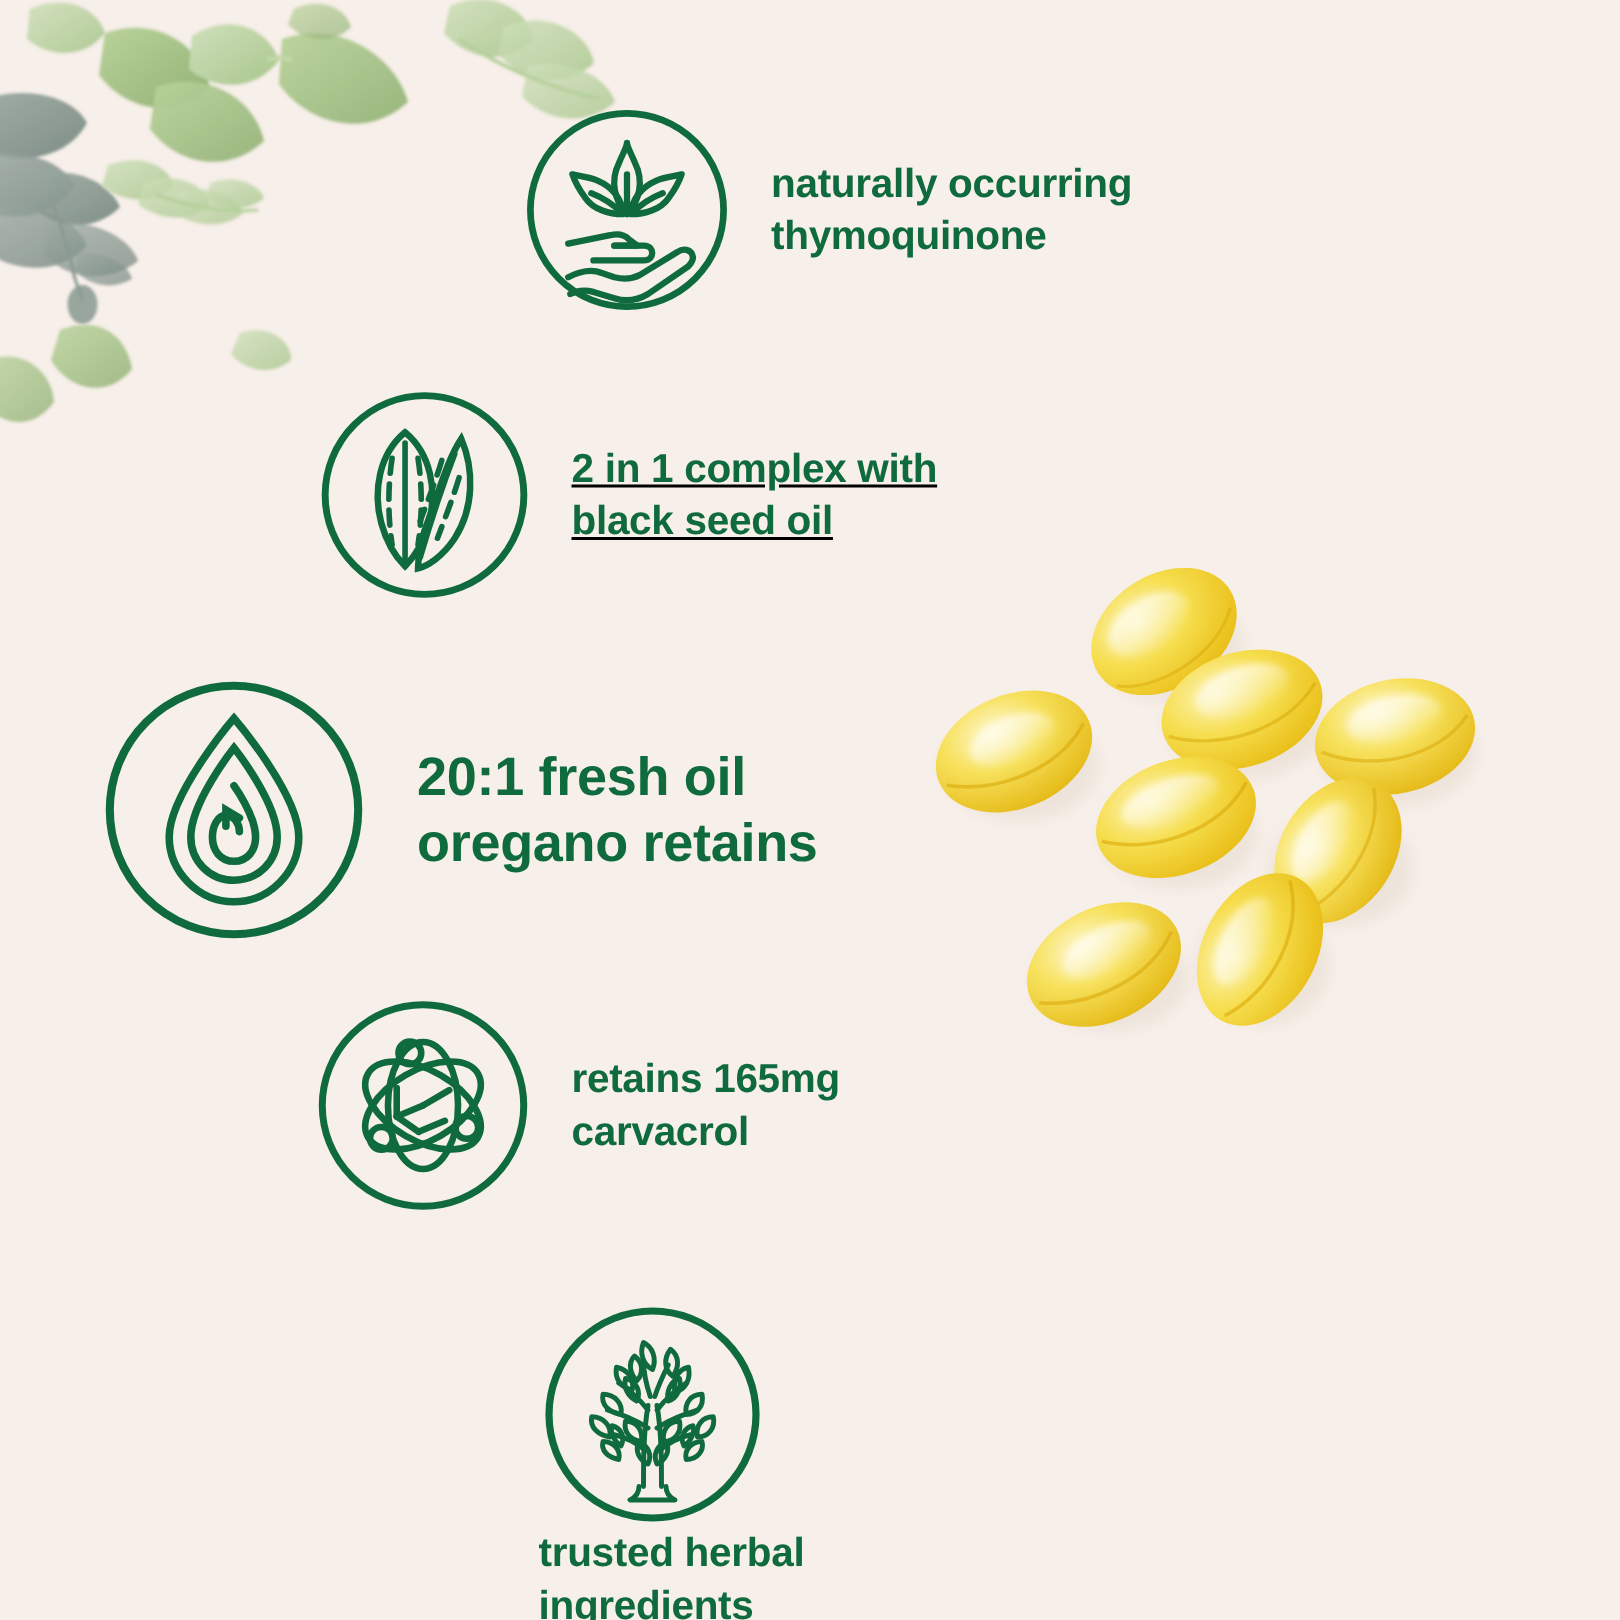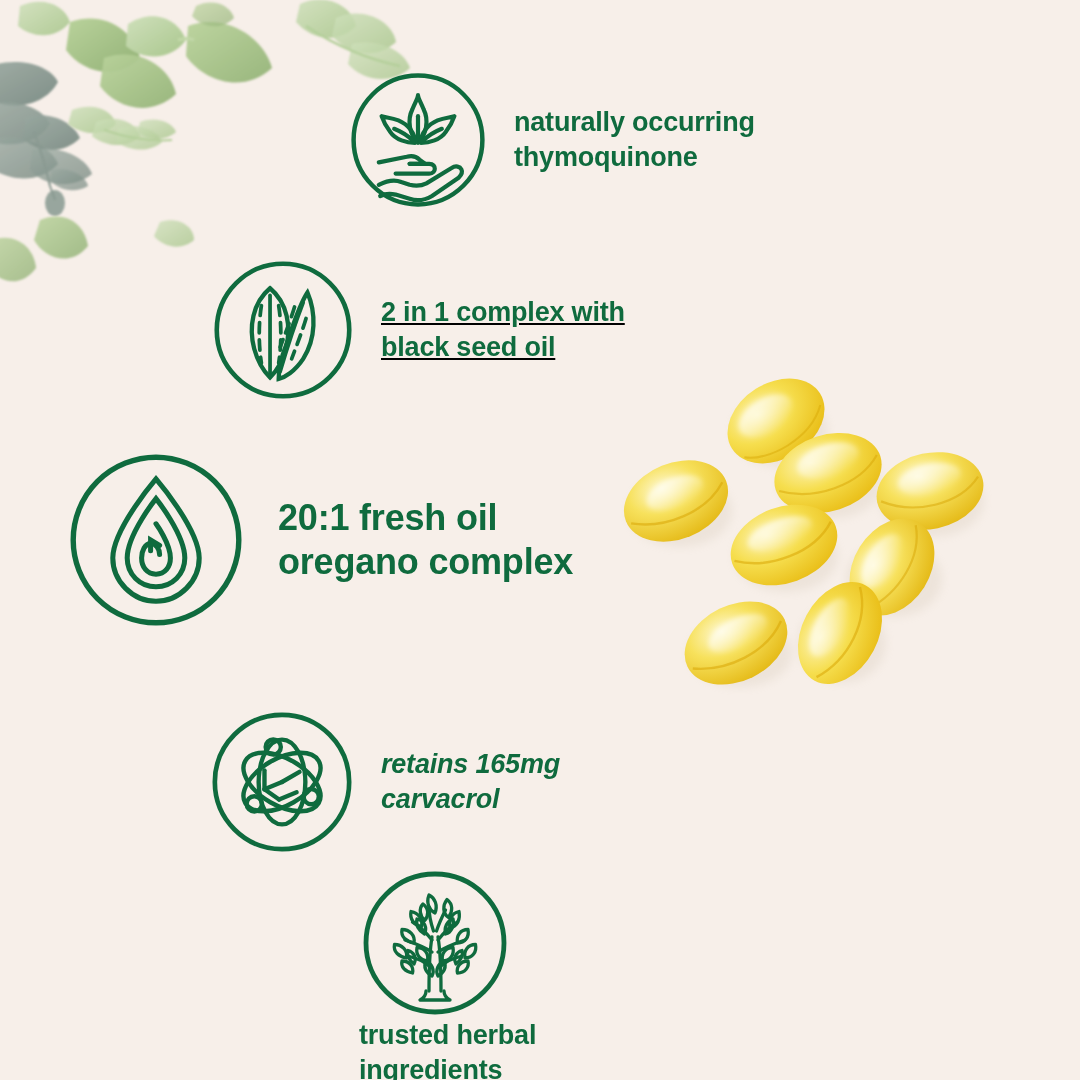--- a/index.html
+++ b/index.html
@@ -66,21 +66,21 @@
   .ftext.large {
     font-size: 36px;
     line-height: 44px;
     margin-left: 32px;
   }
 
   
   #feature-0 { left: 348px; top: 70px; }
   #feature-1 { left: 211px; top: 258px; text-decoration: underline; }
   #feature-2 { left: 66px;  top: 450px; }
-  #feature-3 { left: 209px; top: 709px; font-style: italic; }
+  #feature-3 { left: 209px; top: 664px; }
   #feature-4 { left: 333px; top: 868px; flex-direction: column; }
 </style>
 </head>
 <body>
 
 <div id="canvas">
 
   <svg id="botanical" viewBox="0 0 420 360" xmlns="http://www.w3.org/2000/svg">
     <defs>
       <filter id="soften" x="-30%" y="-30%" width="160%" height="160%">
@@ -273,21 +273,21 @@
         <circle cx="50" cy="50" r="46" fill="none" stroke="#0f6b3e" stroke-width="3"></circle>
         <g fill="none" stroke="#0f6b3e" stroke-width="2.8" stroke-linecap="round">
           <path d="M50 16 C50 16 74 44 74 60 C74 73 63 84 50 84 C37 84 26 73 26 60 C26 44 50 16 50 16 Z"></path>
           <path d="M50 27 C50 27 66 47 66 60 C66 69 59 76 50 76 C41 76 34 69 34 60 C34 47 50 27 50 27 Z"></path>
           <path d="M50 41 C50 41 58 52 58 60 C58 65 55 69 50 69 C45 69 42 65 42 60 C42 56 44 52 47 52 C50 52 52 55 52 58"></path>
           <path d="M47 56 L47 50 L52 53"></path>
         </g>
       </svg>
     </div>
     <div class="ftext large">20:1 fresh oil
-oregano complex</div>
+oregano retains</div>
   </div>
 
   <div class="feature" id="feature-3">
     <div class="badge">
       <svg width="146" height="146" viewBox="0 0 100 100">
         <circle cx="50" cy="50" r="46" fill="none" stroke="#0f6b3e" stroke-width="3.2"></circle>
         <g fill="none" stroke="#0f6b3e" stroke-width="3" stroke-linecap="round">
           <ellipse cx="50" cy="50" rx="16" ry="29" transform="rotate(0 50 50)"></ellipse>
           <ellipse cx="50" cy="50" rx="16" ry="29" transform="rotate(60 50 50)"></ellipse>
           <ellipse cx="50" cy="50" rx="16" ry="29" transform="rotate(120 50 50)"></ellipse>

